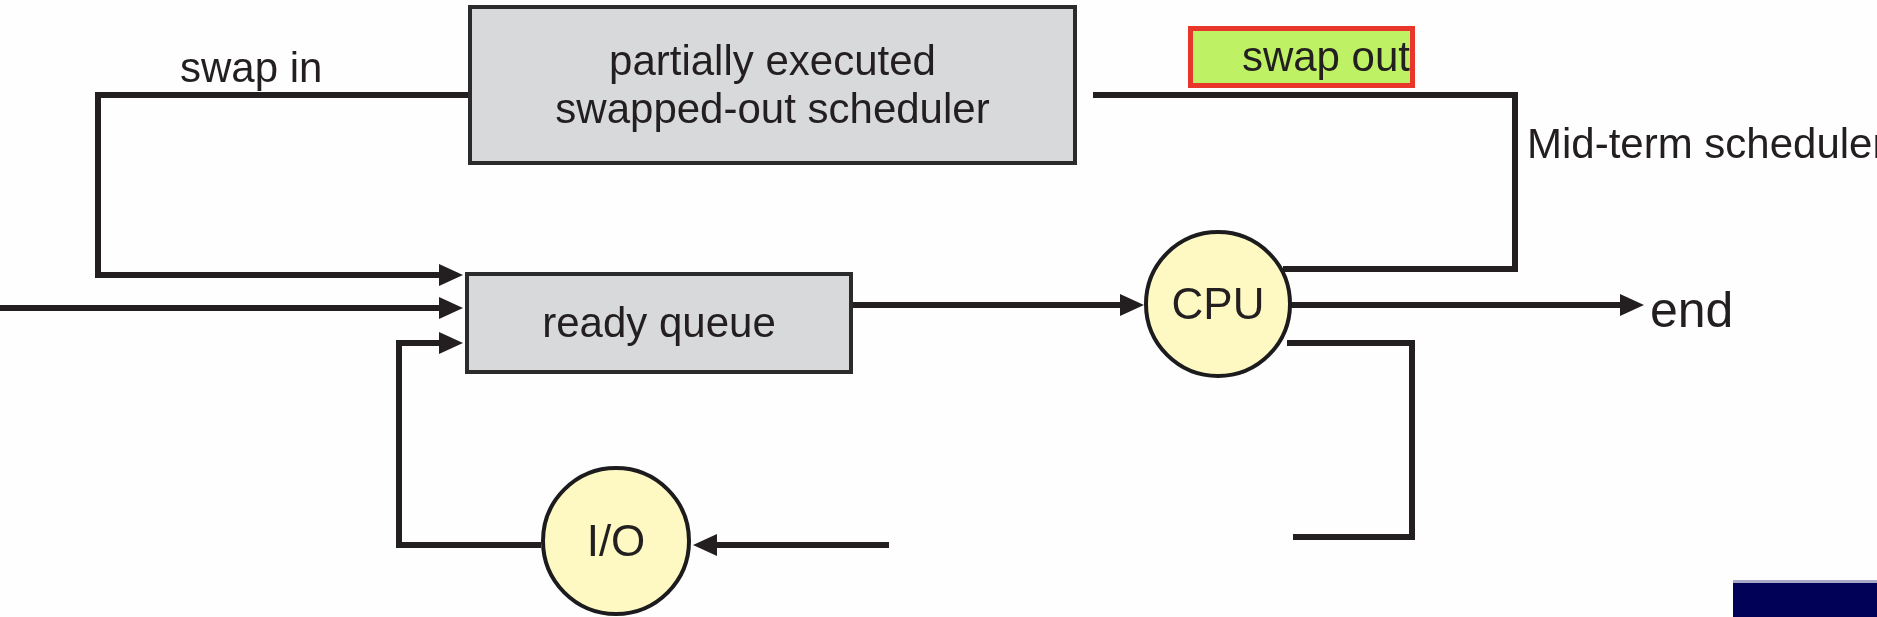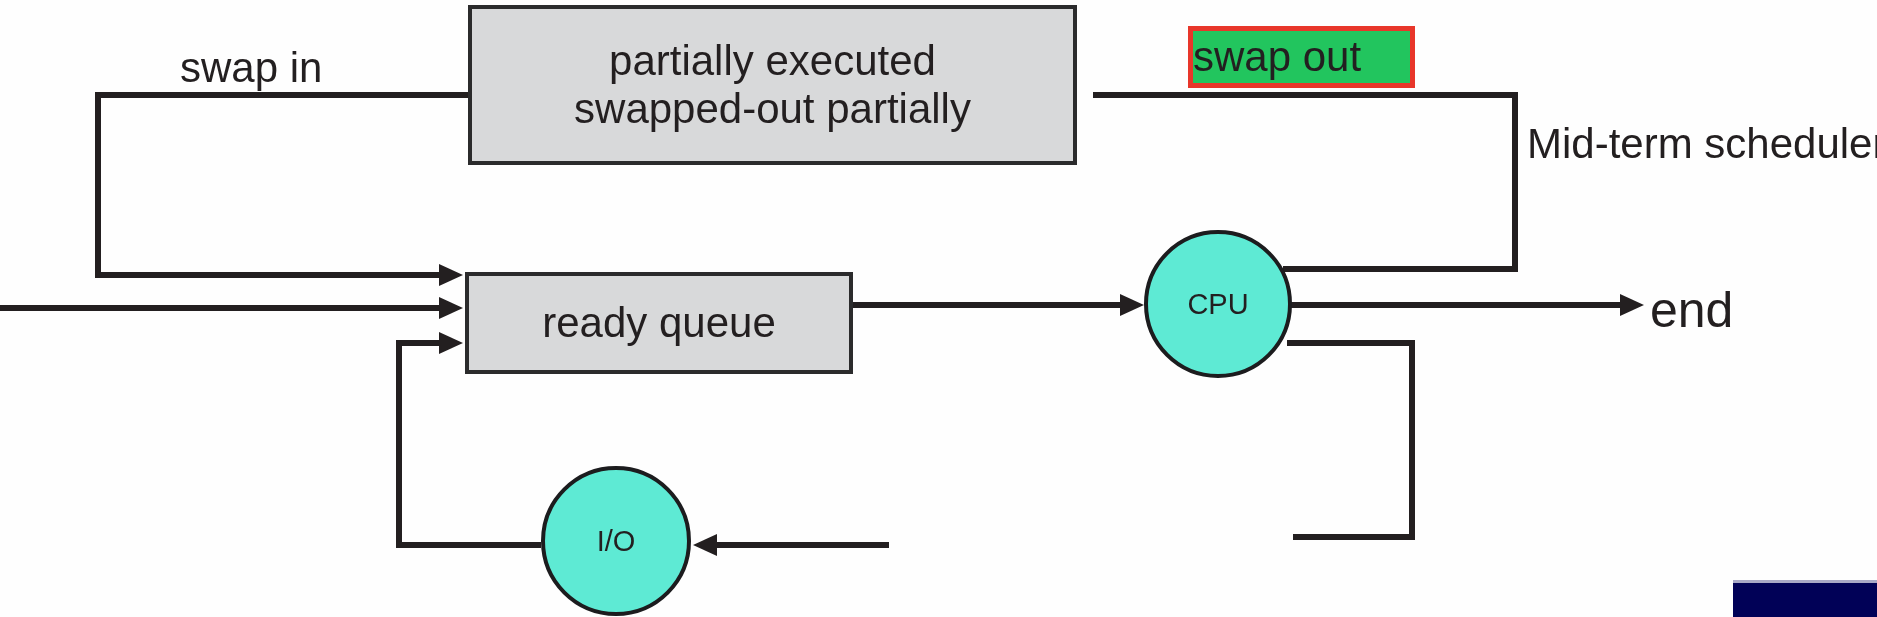--- a/index.html
+++ b/index.html
@@ -18,28 +18,28 @@
     border-top:11px solid transparent;border-bottom:11px solid transparent;
     border-left:24px solid #231f20;}
   .arr-l{position:absolute;width:0;height:0;
     border-top:11px solid transparent;border-bottom:11px solid transparent;
     border-right:24px solid #231f20;}
   
   .gbox{position:absolute;background:#d8d9da;border:4px solid #2b2b2c;
     box-sizing:border-box;display:flex;flex-direction:column;
     align-items:center;justify-content:center;
     font-size:42px;line-height:48px;text-align:center;}
-  .circle{position:absolute;background:#5eead4;border:4px solid #1c1c1e;
+  .circle{position:absolute;background:#fef9c3;border:4px solid #1c1c1e;
     border-radius:50%;box-sizing:border-box;display:flex;
-    align-items:center;justify-content:center;font-size:29px;}
+    align-items:center;justify-content:center;font-size:44px;}
   
   .lbl{position:absolute;font-size:42px;white-space:nowrap;}
   .redframe{position:absolute;border:5px solid #e8362a;box-sizing:border-box;
-    display:flex;align-items:center;justify-content:flex-start;
-    font-size:42px;background:#22c55e;}
+    display:flex;align-items:center;justify-content:flex-end;
+    font-size:42px;background:#bef264;}
   .navy{position:absolute;background:#010157;border-top:3px solid #a9a9c7;box-sizing:border-box;}
 </style>
 </head>
 <body>
 
 <div class="stage">
 
   <div class="ln" style="left:95px;top:92px;width:373px;height:6px;"></div>
   <div class="ln" style="left:95px;top:92px;width:6px;height:186px;"></div>
   <div class="ln" style="left:95px;top:272px;width:346px;height:6px;"></div>
@@ -65,21 +65,21 @@
 
   <div class="ln" style="left:1287px;top:340px;width:128px;height:6px;"></div>
   <div class="ln" style="left:1409px;top:340px;width:6px;height:200px;"></div>
   <div class="ln" style="left:1293px;top:534px;width:122px;height:6px;"></div>
 
   <div class="ln" style="left:717px;top:542px;width:172px;height:6px;"></div>
   <div class="arr-l" style="left:693px;top:534px;"></div>
 
   <div class="gbox" style="left:468px;top:5px;width:609px;height:160px;">
     <span>partially executed</span>
-    <span>swapped-out partially</span>
+    <span>swapped-out scheduler</span>
   </div>
 
   <div class="gbox" style="left:465px;top:253px;width:388px;height:102px;margin-top:19px;">
     <span>ready queue</span>
   </div>
 
   <div class="circle" style="left:1144px;top:230px;width:148px;height:148px;">
     <span>CPU</span>
   </div>
 

